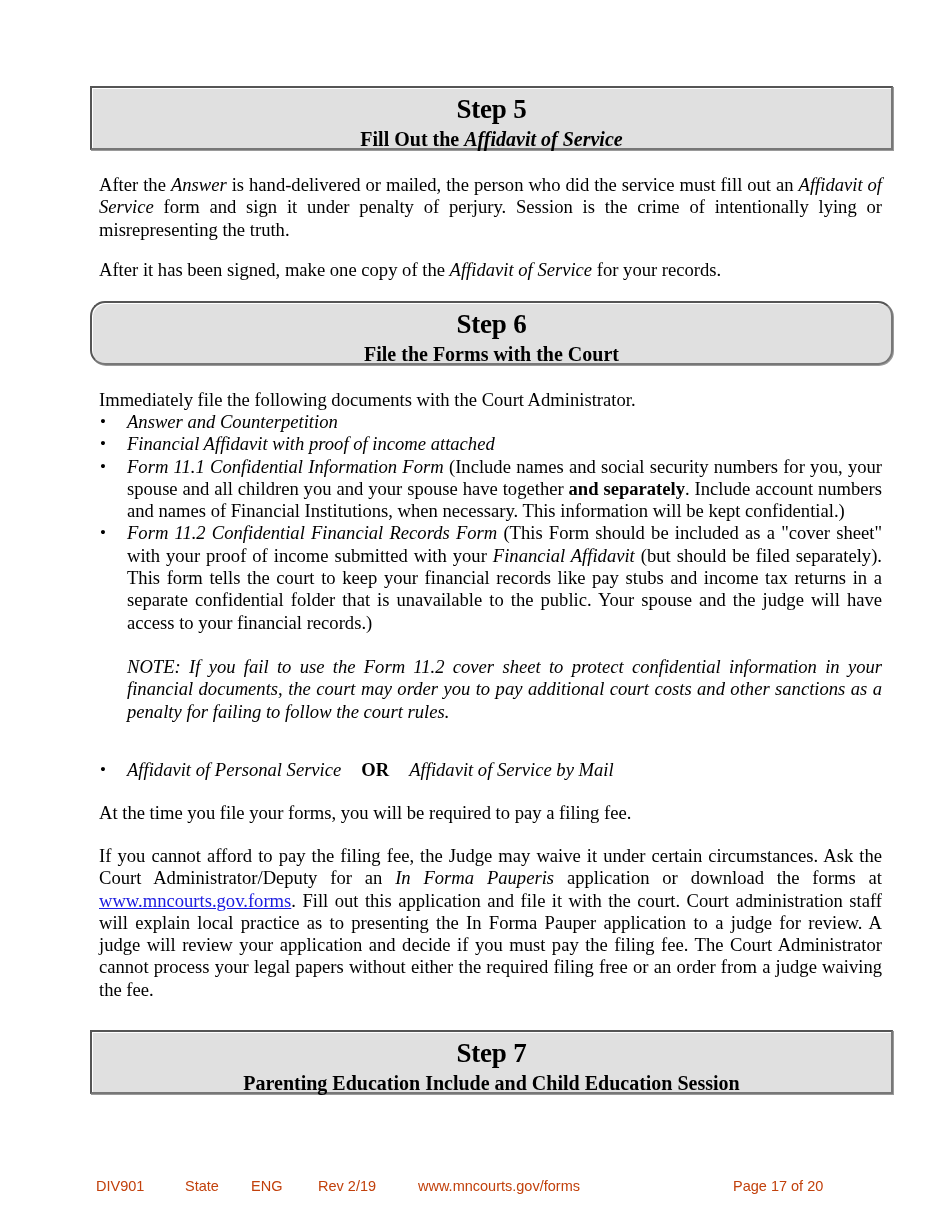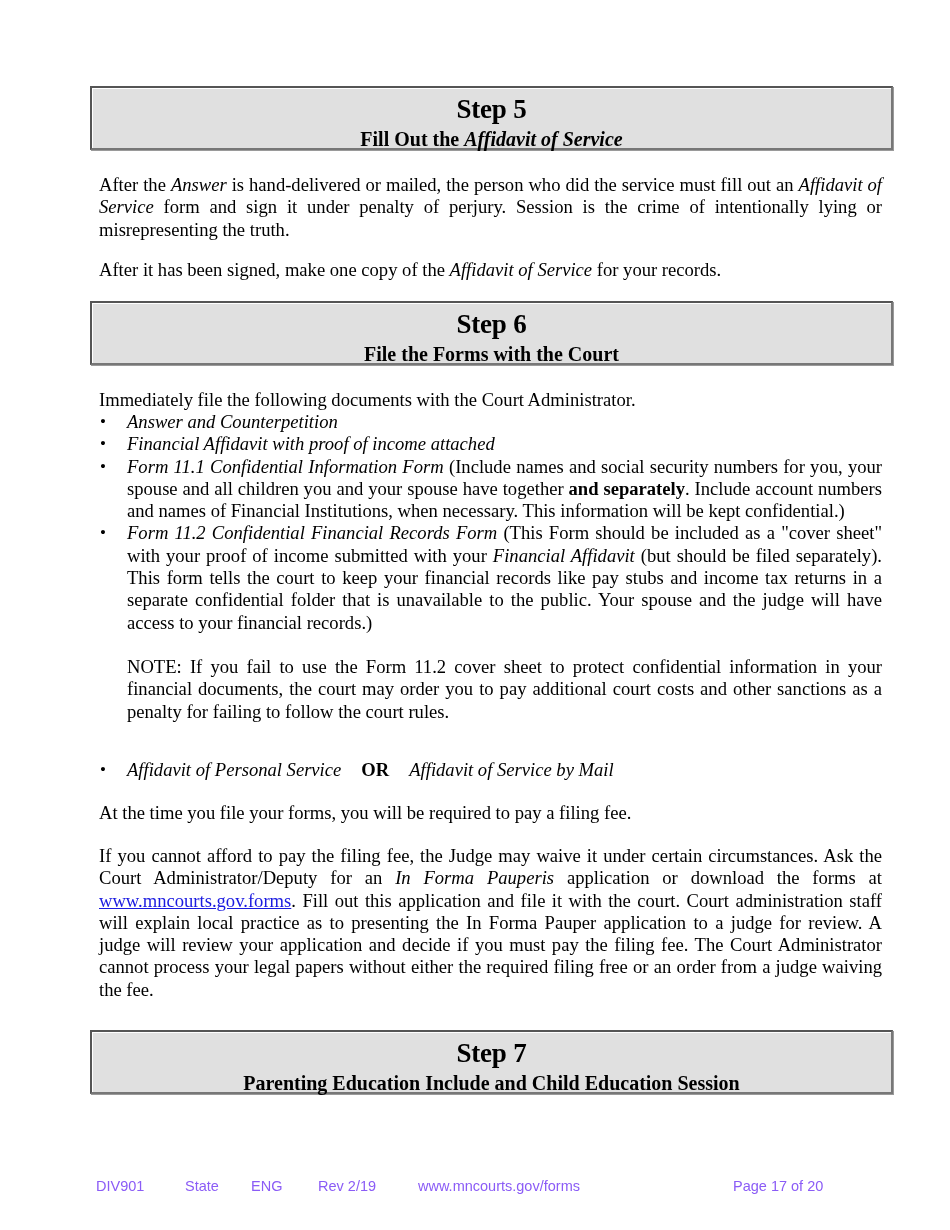--- a/index.html
+++ b/index.html
@@ -46,21 +46,21 @@
   }
   .step-sub {
     font-size: 20px;
     font-weight: bold;
     line-height: 1.25;
     margin-top: 1px;
   }
   .step-sub i { font-style: italic; }
 
   #step5-box { top: 86px; height: 64px; }
-  #step6-box { top: 301px; height: 64px; }
+  #step6-box { top: 301px; height: 64px; border-radius: 15px; }
   #step7-box { top: 1018px; height: 64px; margin-top: 12px; }
 
   
   .para {
     position: absolute;
     left: 83px;
     width: 783px;
     font-size: 18.6px;
     line-height: 22.3px;
     text-align: justify;
@@ -100,37 +100,38 @@
     line-height: 22.3px;
   }
   .bullet-item i { font-style: italic; }
   .bullet-item b { font-weight: bold; }
 
   .note-block {
     padding-left: 28px;
     text-align: justify;
     text-justify: inter-word;
     margin-top: 22px;
+    font-style: italic;
   }
 
   .or-word {
     font-weight: bold;
     font-style: normal;
     padding: 0 20px;
   }
 
   
   .footer {
     position: absolute;
     left: 80px;
     top: 1178px;
     width: 790px;
     font-family: "Liberation Sans", "DejaVu Sans", sans-serif;
     font-size: 14.5px;
-    color: #8b5cf6;
+    color: #c2410c;
     height: 20px;
   }
   .footer span {
     position: absolute;
     top: 0;
     white-space: nowrap;
   }
   #f-code  { left: 0px; }
   #f-state { left: 89px; }
   #f-lang  { left: 155px; }

